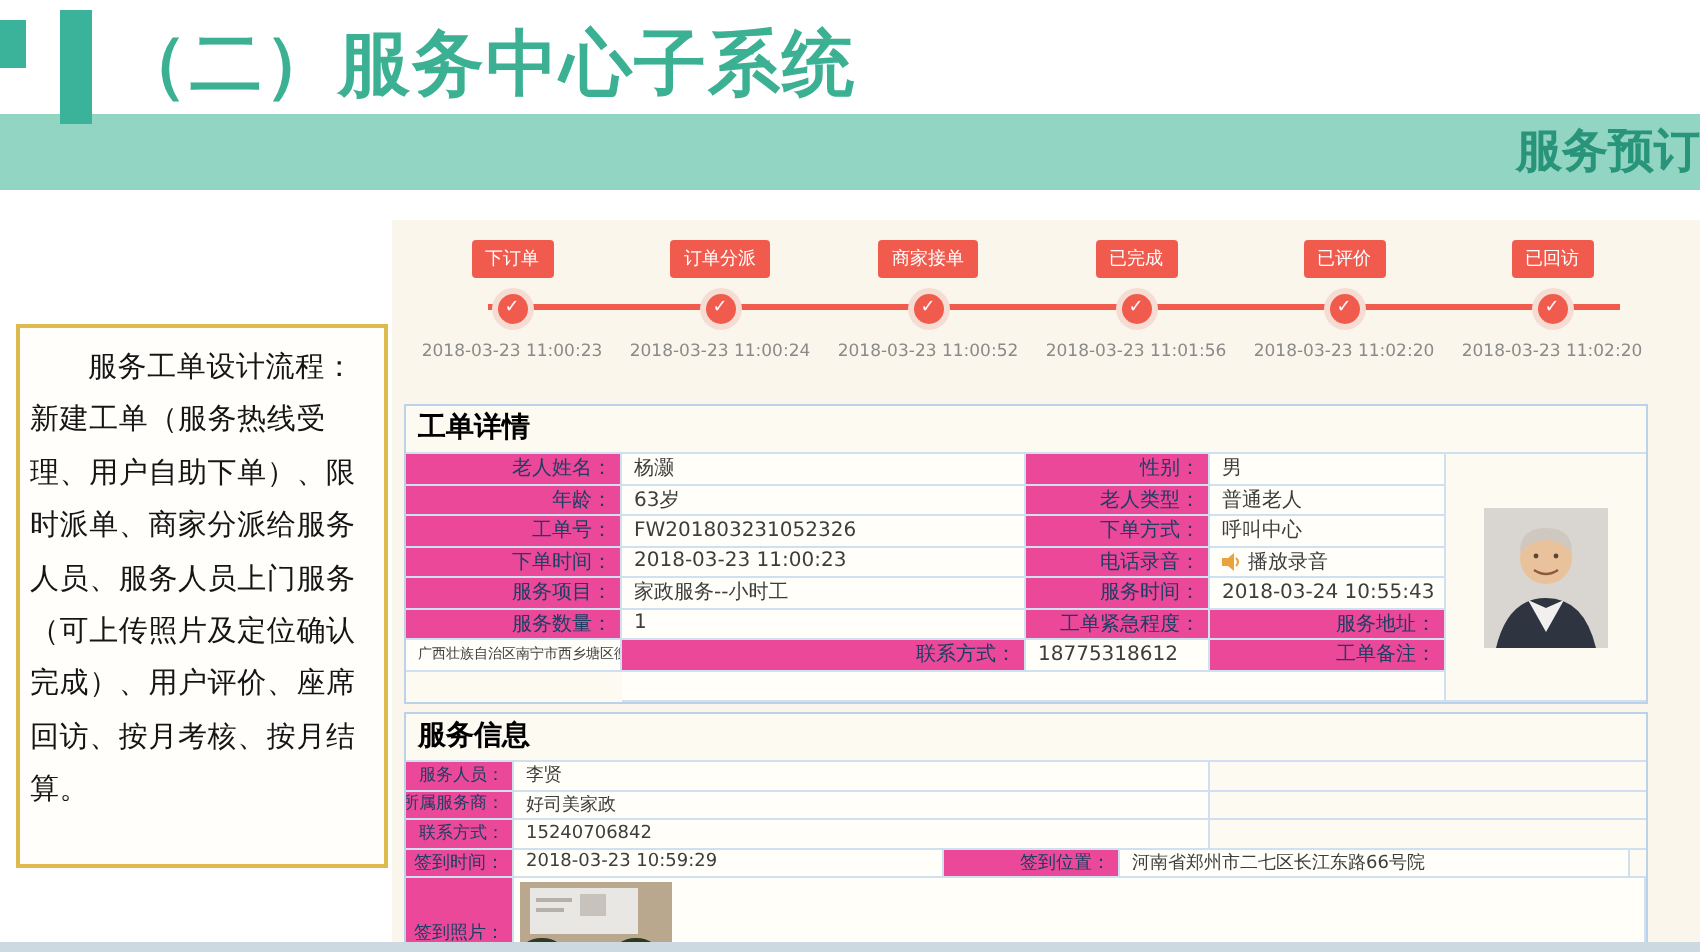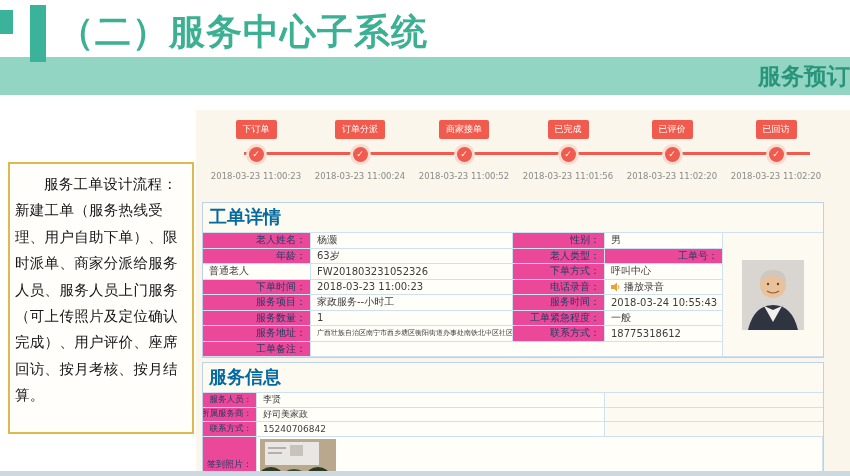--- a/index.html
+++ b/index.html
@@ -27,21 +27,21 @@
   .tl-steps{display:flex;padding:0 8px;}
   .tl-step{width:104px;display:flex;flex-direction:column;align-items:center;position:relative;}
   .tl-btn{background:#f15b4e;color:#fff;font-size:9px;line-height:1;padding:5px 7px;border-radius:2px;
           margin-bottom:8px;white-space:nowrap;border:none;cursor:pointer;}
   .tl-dot{width:15px;height:15px;border-radius:50%;background:#f15b4e;color:#fff;font-size:9px;
           line-height:15px;text-align:center;box-shadow:0 0 0 3px #f6ddd4;z-index:1;}
   .tl-time{font-size:8.5px;color:#8a8a8a;margin-top:9px;white-space:nowrap;}
 
   
   .section{margin:4px 26px 0 6px;border:1px solid #bcd2ea;background:#fdfaf1;}
-  .sec-title{font-size:18px;font-weight:bold;color:#0369a1;padding:2px 6px 3px;font-family:Liberation Serif, serif;}
+  .sec-title{font-size:14px;font-weight:bold;color:#000000;padding:2px 6px 3px;font-family:Liberation Serif, serif;}
 
   .od-grid{display:grid;grid-template-columns:108px 202px 92px 118px 1fr;grid-auto-rows:15.5px;
            font-size:10px;border-top:1px solid #cfe0f1;}
   .cell{box-sizing:border-box;border-bottom:1px solid #cfe0f1;border-right:1px solid #cfe0f1;
         overflow:hidden;white-space:nowrap;display:flex;align-items:center;}
   .cell.l{background:#ec4899;color:#1d3e63;justify-content:flex-end;padding:0 4px 0 2px;}
   .cell.v{background:#fffef8;color:#3d3d3d;padding:0 2px 0 6px;}
   .cell.tiny{font-size:7px;}
   .cell.span{grid-column:2/5;}
   .photo-cell{grid-column:5;grid-row:1/9;background:#fdfaf1;display:flex;align-items:center;
@@ -125,23 +125,23 @@
       </div>
 
       <div class="cell l">老人姓名：</div>
       <div class="cell v">杨灏</div>
       <div class="cell l">性别：</div>
       <div class="cell v">男</div>
 
       <div class="cell l">年龄：</div>
       <div class="cell v">63岁</div>
       <div class="cell l">老人类型：</div>
+      <div class="cell v">普通老人</div>
+
       <div class="cell l">工单号：</div>
-
-      <div class="cell v">普通老人</div>
       <div class="cell v">FW201803231052326</div>
       <div class="cell l">下单方式：</div>
       <div class="cell v">呼叫中心</div>
 
       <div class="cell l">下单时间：</div>
       <div class="cell v">2018-03-23 11:00:23</div>
       <div class="cell l">电话录音：</div>
       <div class="cell v audio">
         <svg width="10" height="10" viewBox="0 0 10 10">
           <polygon points="0,3 3,3 6,0.5 6,9.5 3,7 0,7" fill="#e8a33d"></polygon>
@@ -151,21 +151,20 @@
       </div>
 
       <div class="cell l">服务项目：</div>
       <div class="cell v">家政服务--小时工</div>
       <div class="cell l">服务时间：</div>
       <div class="cell v">2018-03-24 10:55:43</div>
 
       <div class="cell l">服务数量：</div>
       <div class="cell v">1</div>
       <div class="cell l">工单紧急程度：</div>
-      <div class="cell v">一般</div>
 
       <div class="cell l">服务地址：</div>
       <div class="cell v tiny">广西壮族自治区南宁市西乡塘区衡阳街道办事处南铁北中区社区居委会</div>
       <div class="cell l">联系方式：</div>
       <div class="cell v">18775318612</div>
 
       <div class="cell l">工单备注：</div>
       <div class="cell v span"></div>
     </div>
   </div>
@@ -174,20 +173,27 @@
     <div class="sec-title">服务信息</div>
     <div class="si-grid">
       <div class="cell l">服务人员：</div>
       <div class="cell v">李贤</div>
       <div class="filler"></div>
       <div class="cell l">所属服务商：</div>
       <div class="cell v">好司美家政</div>
       <div class="filler"></div>
       <div class="cell l">联系方式：</div>
       <div class="cell v">15240706842</div>
+      <div class="filler"></div>
+    </div>
+    <div class="si-mid">
+      <div class="cell l">签到时间：</div>
+      <div class="cell v">2018-03-23 10:59:29</div>
+      <div class="cell l">签到位置：</div>
+      <div class="cell v">河南省郑州市二七区长江东路66号院</div>
       <div class="filler"></div>
     </div>
     <div class="si-bottom">
       <div class="cell l">签到照片：</div>
       <div class="thumb-cell">
         <svg width="76" height="50" viewBox="0 0 76 50">
           <rect width="76" height="50" fill="#b9a88e"></rect>
           <rect x="5" y="3" width="54" height="23" fill="#e9e7e3"></rect>
           <rect x="30" y="6" width="13" height="11" fill="#c7c3bc"></rect>
           <rect x="8" y="8" width="18" height="2" fill="#b5b1aa"></rect>

